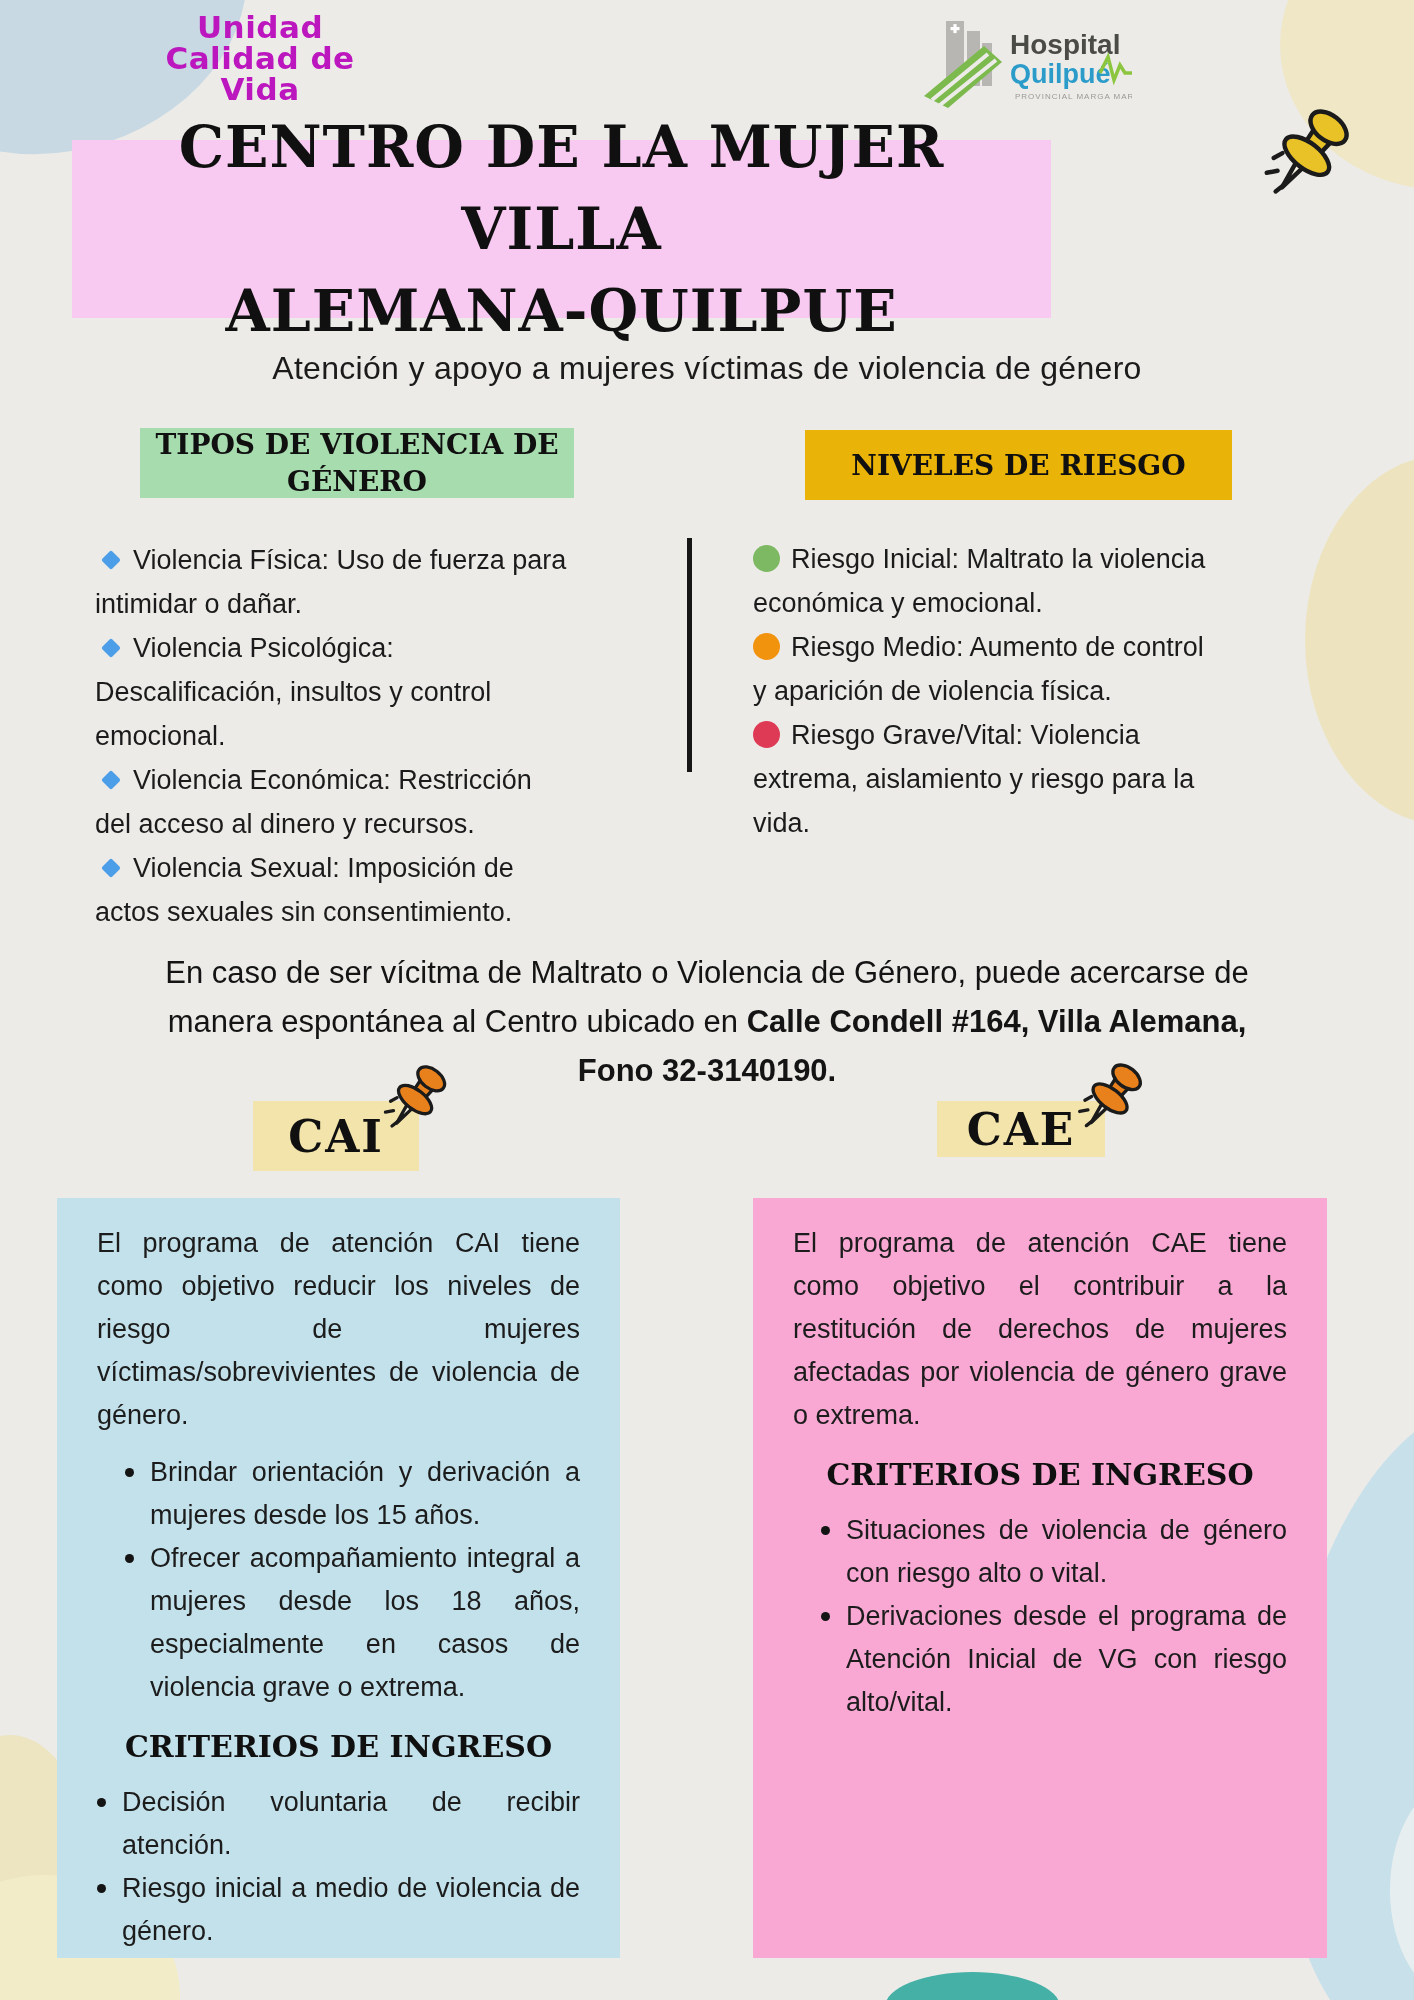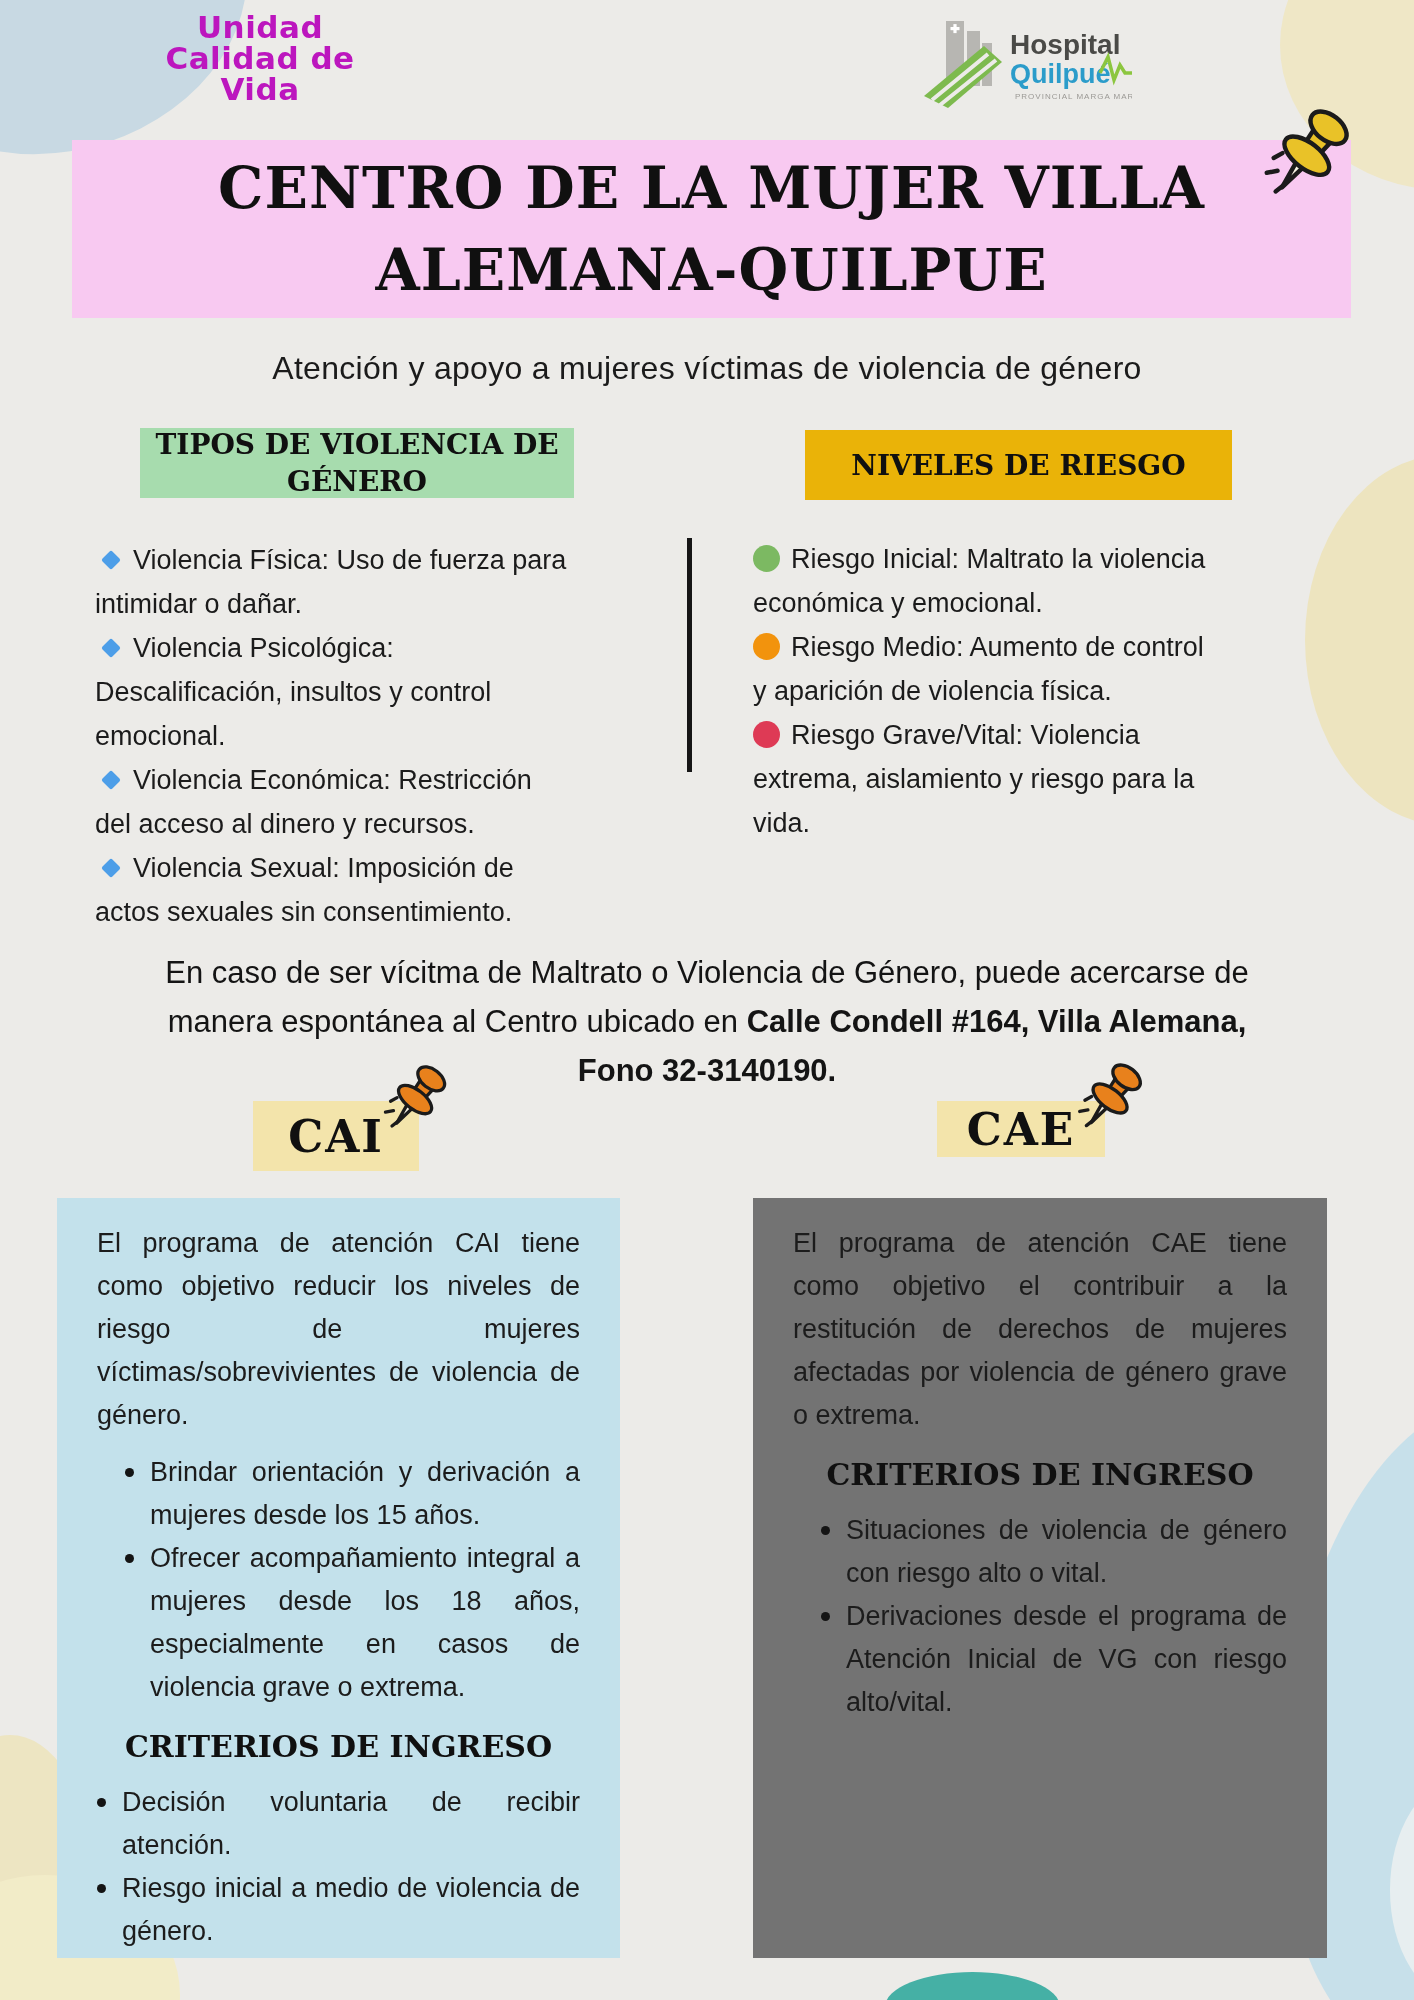--- a/index.html
+++ b/index.html
@@ -24,21 +24,21 @@
   .blob-teal { left:885px; top:1972px; width:175px; height:70px; background:#45B0A5; }
 
   .unit {
     left:150px; top:12px; width:220px; text-align:center;
     font-family:"DejaVu Sans", sans-serif; font-weight:bold;
     font-size:31px; line-height:31px; white-space:pre-line; letter-spacing:.5px;
   }
   .logo { left:922px; top:16px; width:210px; height:92px; }
 
   .banner {
-    left:72px; top:140px; width:1279px; height:178px;
+    left:72px; top:140px; width:979px; height:178px;
     display:flex; align-items:center; justify-content:center;
   }
   .banner-title { font-size:57px; line-height:82px; letter-spacing:1px; text-align:center; white-space:pre-line; }
 
   .pin { position:absolute; overflow:visible; }
   .pin-title { left:1254px; top:100px; width:108px; height:118px; }
   .pin-cai { left:376px; top:1056px; width:80px; height:92px; }
   .pin-cae { left:1070px; top:1054px; width:82px; height:94px; }
 
   .subtitle { left:0; top:350px; width:1414px; text-align:center; font-size:32px; letter-spacing:.3px; }
@@ -188,21 +188,21 @@
           <span class="bdot"></span>
           <span class="btxt">Decisión voluntaria de recibir atención.</span>
         </div>
       <div class="bitem">
           <span class="bdot"></span>
           <span class="btxt">Riesgo inicial a medio de violencia de género.</span>
         </div>
     </div>
   </div>
 
-  <div class="abs pbox pbox-cae" style="background: #737373;">
+  <div class="abs pbox pbox-cae" style="background: #f9a8d4;">
     <p class="intro">El programa de atención CAE tiene como objetivo el contribuir a la restitución de derechos de mujeres afectadas por violencia de género grave o extrema.</p>
     <div class="criteria-h slab">CRITERIOS DE INGRESO</div>
     <div class="blist indent">
       <div class="bitem">
           <span class="bdot"></span>
           <span class="btxt">Situaciones de violencia de género con riesgo alto o vital.</span>
         </div>
       <div class="bitem">
           <span class="bdot"></span>
           <span class="btxt">Derivaciones desde el programa de Atención Inicial de VG con riesgo alto/vital.</span>

